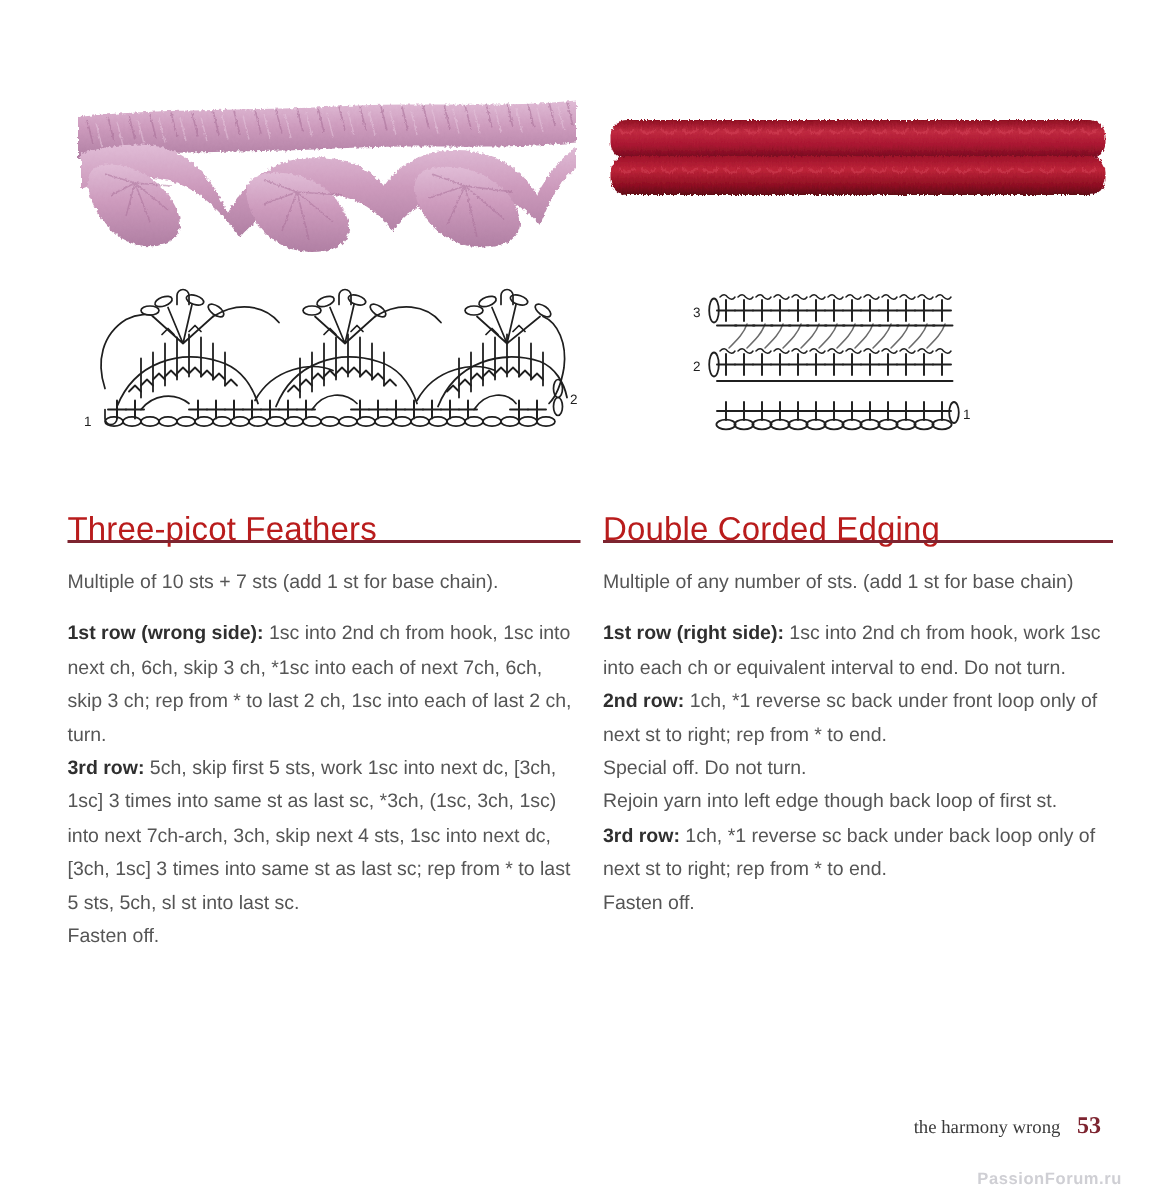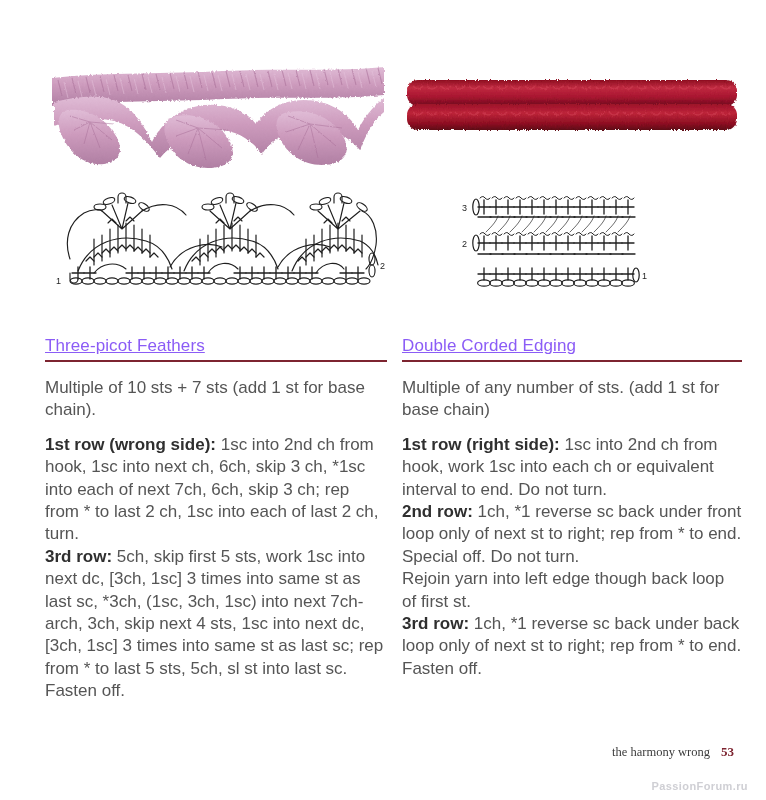--- a/index.html
+++ b/index.html
@@ -17,37 +17,36 @@
   .photo{position:absolute;}
   .photo svg{display:block;}
 
   
   .diagram{position:absolute;}
   .diagram svg{display:block;}
 
   
   .heading{
     position:absolute;
-    font-size:17px;
+    font-size:22px;
     font-weight:400;
     letter-spacing:.1px;
-    color:#8b5cf6;
+    color:#b91c1c;
     white-space:nowrap;
-    text-decoration:underline;
   }
   .rule{
     position:absolute;
     height:2px;
     background:#7d2430;
   }
 
   
   .body{
     position:absolute;
-    font-size:17px;
+    font-size:13px;
     line-height:22.4px;
     color:#555555;
     width:340px;
   }
   .body p{margin:0 0 0 0;}
   .body p.gap{margin-top:12px;}
   .body b{font-weight:bold;color:#2f2f2f;}
 
   
   .footer{
@@ -55,21 +54,21 @@
     right:32px;bottom:40px;
     font-family:"Liberation Serif", serif;
     font-size:12.5px;
     color:#3b3b3b;
     white-space:nowrap;
   }
   .footer .pg{
     font-weight:bold;
     color:#7d2430;
     margin-left:11px;
-    font-size:13px;
+    font-size:16px;
   }
   .watermark{
     position:absolute;
     right:18px;bottom:8px;
     font-family:"Liberation Sans", sans-serif;
     font-size:11px;
     font-weight:bold;
     color:#cfcfd4;
     letter-spacing:.4px;
     white-space:nowrap;

